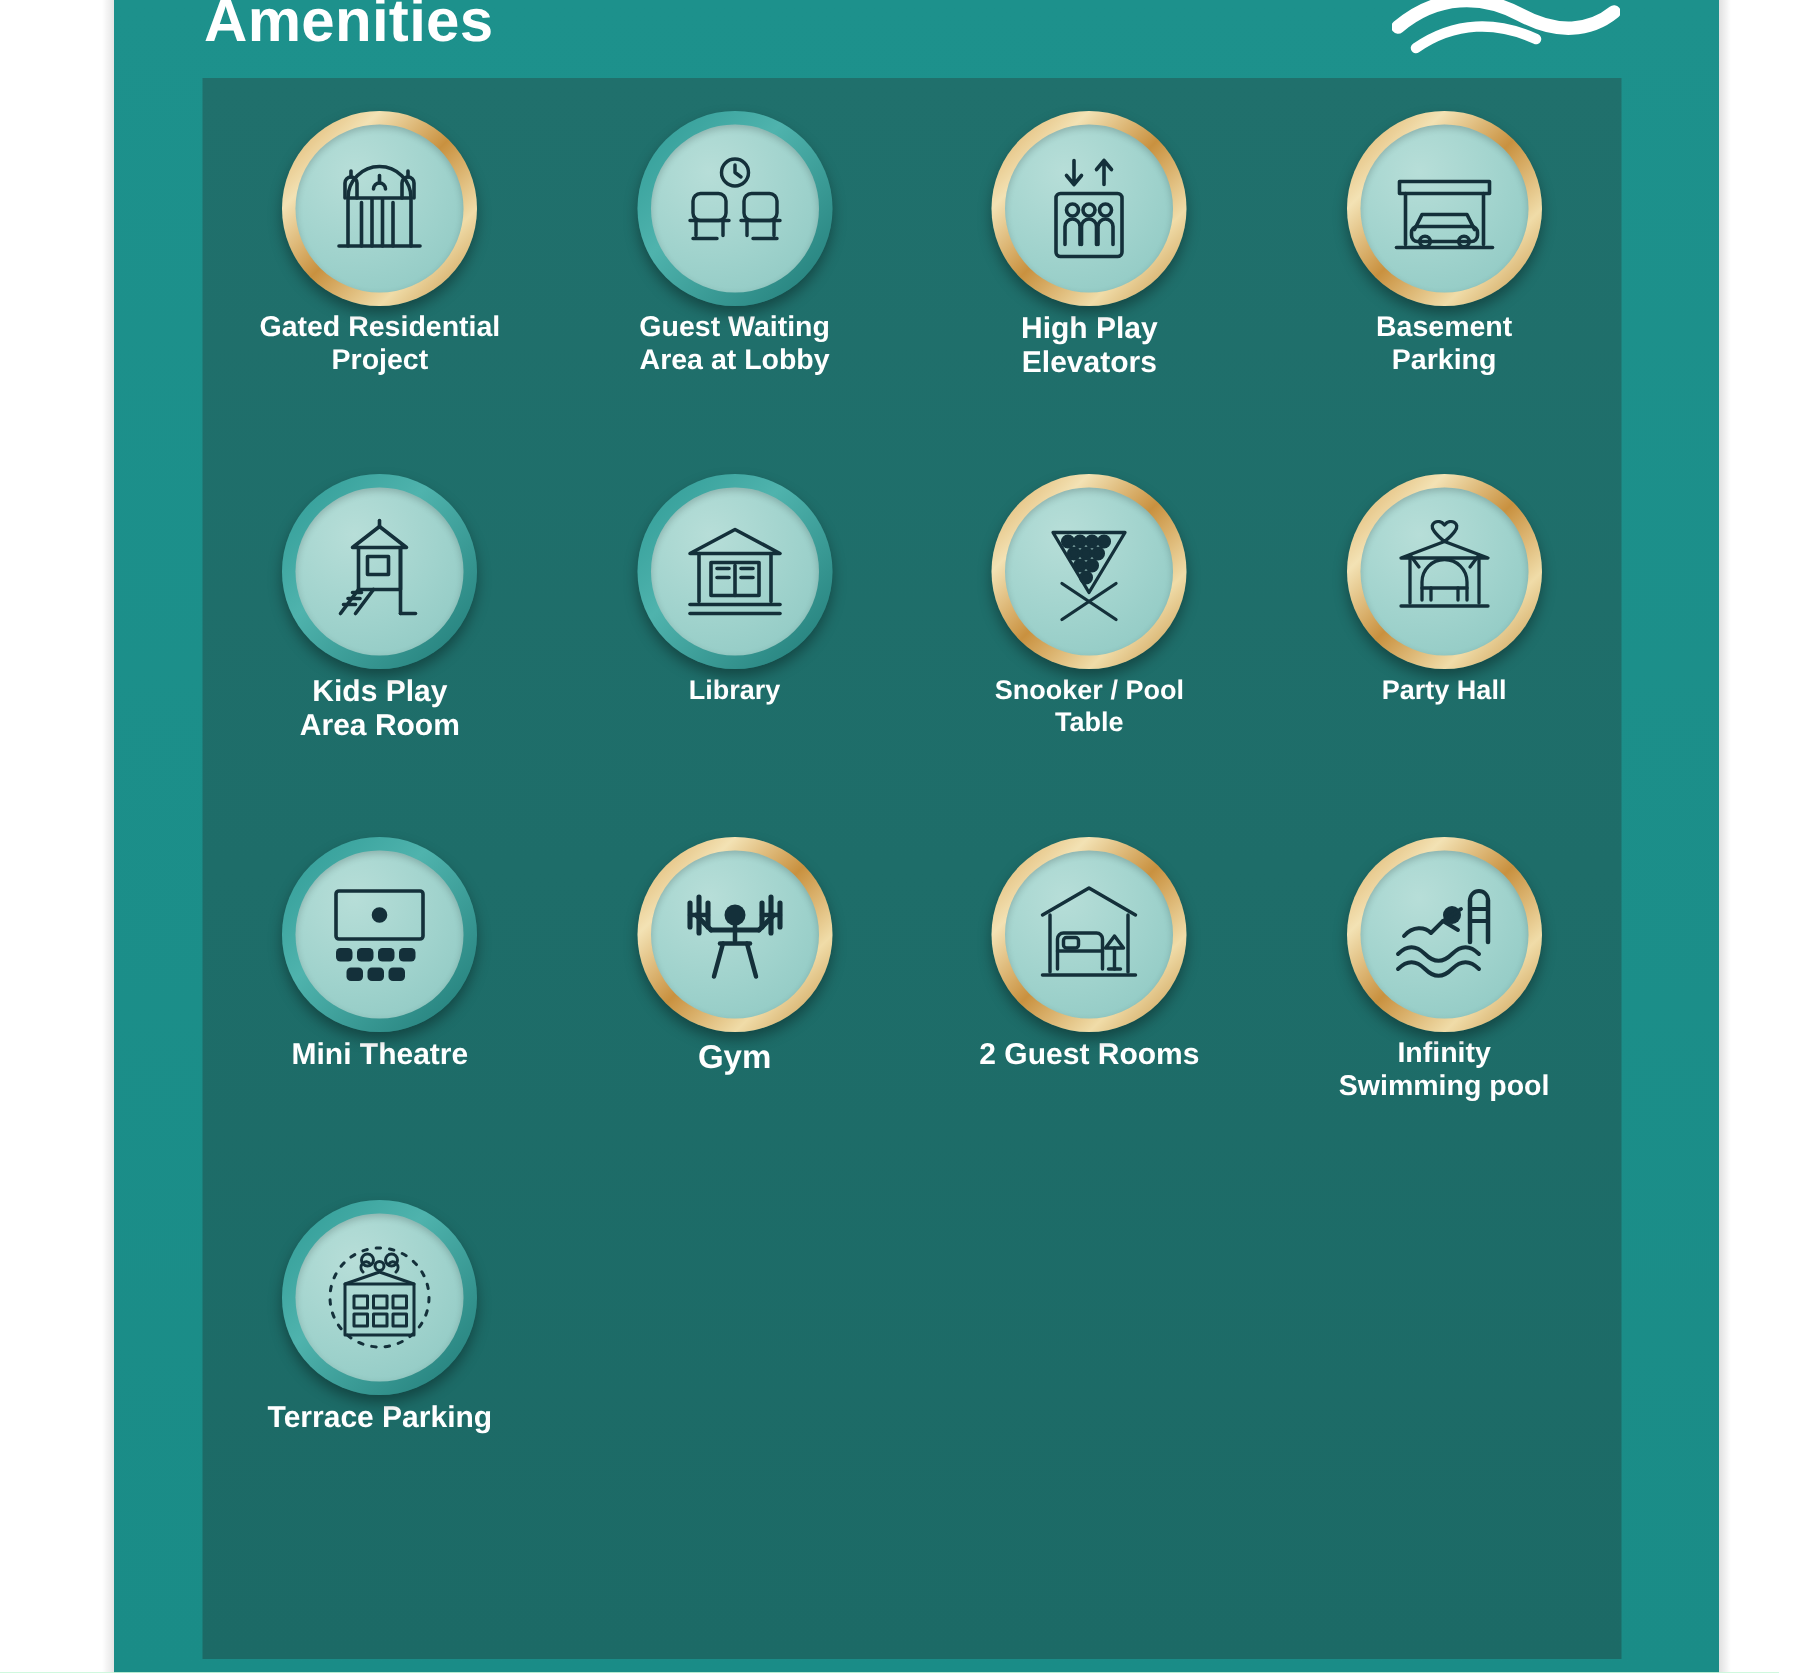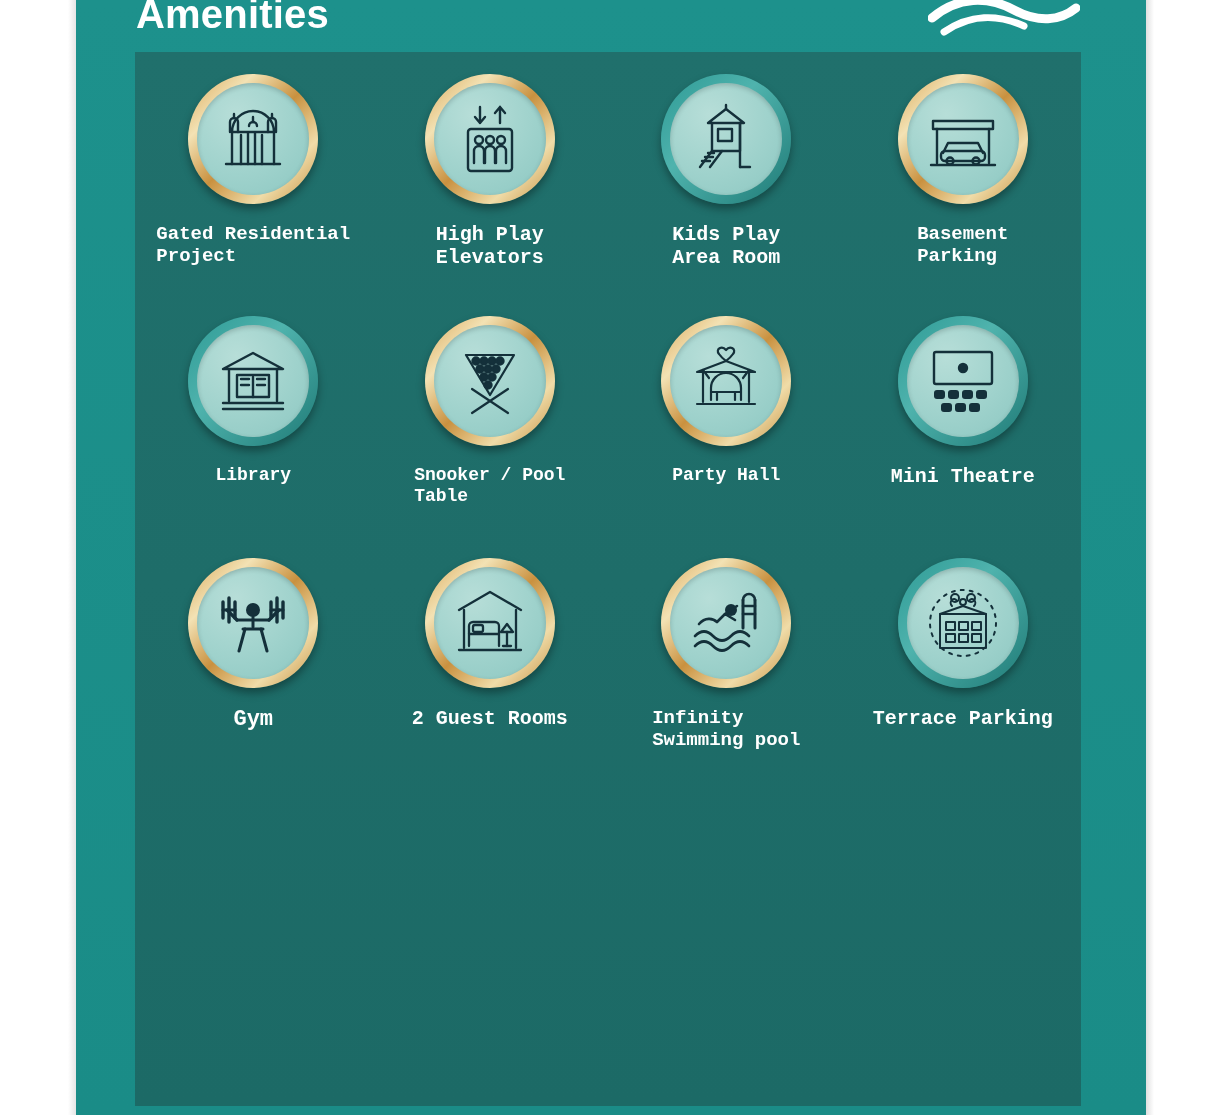--- a/index.html
+++ b/index.html
@@ -115,25 +115,26 @@
     background: radial-gradient(circle at 35% 28%, #b7ded8 0%, #9fd2cc 55%, #8cc7c1 100%);
     display: flex;
     align-items: center;
     justify-content: center;
     box-shadow: inset 0 2px 5px rgba(0,0,0,0.18);
   }
   .badge .inner svg {
     display: block;
   }
   .label {
-    margin-top: 19px;
+    margin-top: 4px;
+    text-align: center;
     color: #ffffff;
     font-weight: bold;
     line-height: 1.16;
-    font-family: Liberation Mono, monospace;
+    font-family: Liberation Sans, sans-serif;
     white-space: pre-line;
   }
   .fs-20 { font-size: 20px; }
   .fs-19 { font-size: 19px; }
   .fs-18 { font-size: 18px; }
   .fs-17 { font-size: 22px; }
 </style>
 </head>
 <body>
 
@@ -174,20 +175,37 @@
                 <path d="M33 24 a4 4 0 0 1 8 0"></path>
                 <path d="M37 20 v-5"></path>
               </svg>
             </div>
           </div>
           <div class="label fs-19">Gated Residential
 Project</div>
         </div>
 
 
+        <div class="cell">
+          <div class="badge teal-ring">
+            <div class="inner">
+              <svg width="76" height="76" viewBox="0 0 76 76" fill="none" stroke="#14303a" stroke-width="2.3" stroke-linecap="round" stroke-linejoin="round">
+                <circle cx="38" cy="14" r="9"></circle>
+                <path d="M38 9 v5 l4 3"></path>
+                <rect x="10" y="28" width="22" height="18" rx="5"></rect>
+                <rect x="44" y="28" width="22" height="18" rx="5"></rect>
+                <path d="M8 46 h26 M42 46 h26"></path>
+                <path d="M12 46 v10 M30 46 v10 M46 46 v10 M64 46 v10"></path>
+                <path d="M10 58 h16 M50 58 h16"></path>
+              </svg>
+            </div>
+          </div>
+          <div class="label fs-19">Guest Waiting
+Area at Lobby</div>
+        </div>
 
         <div class="cell">
           <div class="badge">
             <div class="inner">
               <svg width="76" height="76" viewBox="0 0 76 76" fill="none" stroke="#14303a" stroke-width="2.4" stroke-linecap="round" stroke-linejoin="round">
                 <path d="M28 6 v16 M28 22 l-5-6 M28 22 l5-6"></path>
                 <path d="M48 22 V6 M48 6 l-5 6 M48 6 l5 6"></path>
                 <rect x="16" y="28" width="44" height="42" rx="3"></rect>
                 <circle cx="27" cy="39" r="4"></circle>
                 <path d="M22 62 v-12 a5 5 0 0 1 10 0 v12"></path>
@@ -196,54 +214,54 @@
                 <circle cx="49" cy="39" r="4"></circle>
                 <path d="M44 62 v-12 a5 5 0 0 1 10 0 v12"></path>
               </svg>
             </div>
           </div>
           <div class="label fs-20">High Play
 Elevators</div>
         </div>
 
         <div class="cell">
+          <div class="badge">
+            <div class="inner">
+              <svg width="76" height="76" viewBox="0 0 76 76" fill="none" stroke="#14303a" stroke-width="2.4" stroke-linecap="round" stroke-linejoin="round">
+                <path d="M8 20 h60 v8 H8z"></path>
+                <path d="M12 28 v34 M64 28 v34"></path>
+                <path d="M18 52 l5-10 h30 l5 10"></path>
+                <rect x="16" y="50" width="44" height="10" rx="4"></rect>
+                <circle cx="25" cy="60" r="3.5"></circle>
+                <circle cx="51" cy="60" r="3.5"></circle>
+                <path d="M6 64 h64"></path>
+              </svg>
+            </div>
+          </div>
+          <div class="label fs-19">Basement
+Parking</div>
+        </div>
+
+        <div class="cell">
           <div class="badge teal-ring">
             <div class="inner">
               <svg width="76" height="76" viewBox="0 0 76 76" fill="none" stroke="#14303a" stroke-width="2.4" stroke-linecap="round" stroke-linejoin="round">
                 <path d="M20 22 L38 8 L56 22 z"></path>
                 <path d="M24 22 v28 h28 V22"></path>
                 <rect x="30" y="28" width="14" height="12"></rect>
                 <path d="M24 50 L12 66 M34 50 L22 66"></path>
                 <path d="M14 60 h8 M17 56 h8 M20 52 h6"></path>
                 <path d="M52 22 v44"></path>
                 <path d="M52 66 h10"></path>
                 <path d="M38 8 v-4"></path>
               </svg>
             </div>
           </div>
           <div class="label fs-20">Kids Play
 Area Room</div>
-        </div>
-
-        <div class="cell">
-          <div class="badge">
-            <div class="inner">
-              <svg width="76" height="76" viewBox="0 0 76 76" fill="none" stroke="#14303a" stroke-width="2.4" stroke-linecap="round" stroke-linejoin="round">
-                <path d="M8 20 h60 v8 H8z"></path>
-                <path d="M12 28 v34 M64 28 v34"></path>
-                <path d="M18 52 l5-10 h30 l5 10"></path>
-                <rect x="16" y="50" width="44" height="10" rx="4"></rect>
-                <circle cx="25" cy="60" r="3.5"></circle>
-                <circle cx="51" cy="60" r="3.5"></circle>
-                <path d="M6 64 h64"></path>
-              </svg>
-            </div>
-          </div>
-          <div class="label fs-19">Basement
-Parking</div>
         </div>
 
         <div class="cell">
           <div class="badge teal-ring">
             <div class="inner">
               <svg width="76" height="76" viewBox="0 0 76 76" fill="none" stroke="#14303a" stroke-width="2.4" stroke-linecap="round" stroke-linejoin="round">
                 <path d="M8 26 L38 10 L68 26 z"></path>
                 <path d="M14 26 v32 M62 26 v32"></path>
                 <path d="M8 60 h60"></path>
                 <path d="M8 66 h60"></path>

